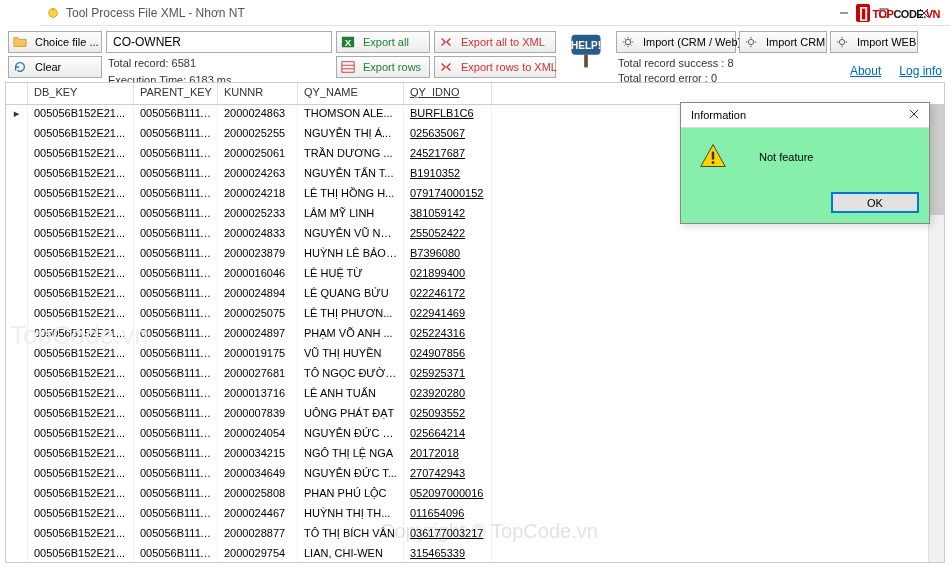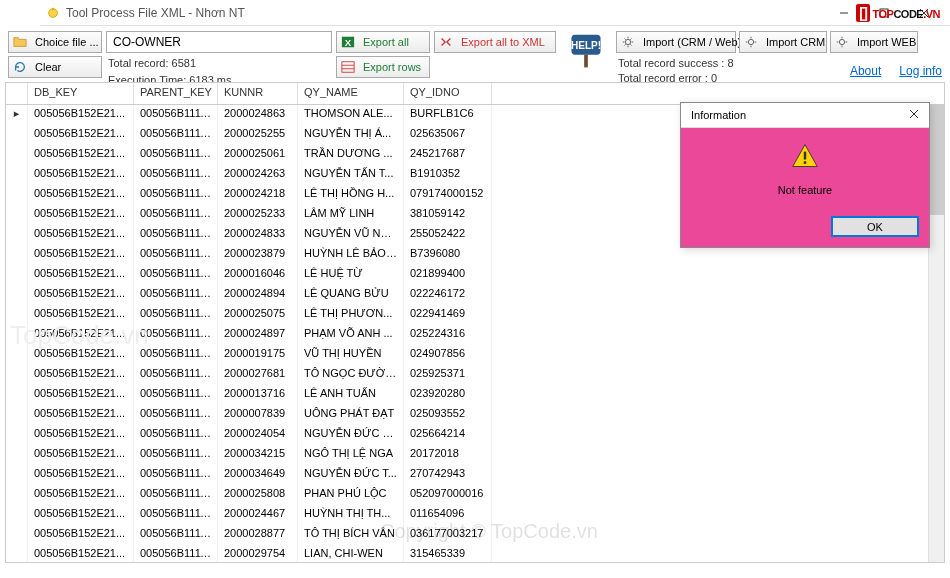--- a/index.html
+++ b/index.html
@@ -32,27 +32,27 @@
 .gridbody { overflow-y: auto; height: calc(100% - 22px); }
 .row { display: flex; height: 20px; }
 .row .cell { border-right: 1px solid #f0f0f0; padding: 2px 6px; font-size: 11px; overflow: hidden; white-space: nowrap; text-overflow: ellipsis; }
 .row.sel .cell:first-of-type { background:#fff;}
 .row .cell:first-of-type.dbkey.selected { border:1px dotted #333; }
 .c0 { width: 22px; text-align:center;}
 .c1 { width: 106px; }
 .c2 { width: 84px; }
 .c3 { width: 80px; }
 .c4 { width: 106px; }
-.c5 { width: 88px; }
+.c5 { width: 88px; text-decoration: underline; }
 
 .pointer { color:#333; }
 
-.dialog { position: absolute; top: 102px; left: 680px; width: 250px; background: #ec4899; border: 1px solid #888; box-shadow: 2px 2px 8px rgba(0,0,0,0.15); z-index: 10; }
+.dialog { position: absolute; top: 102px; left: 680px; width: 250px; background: #86efac; border: 1px solid #888; box-shadow: 2px 2px 8px rgba(0,0,0,0.15); z-index: 10; }
 .dlg-title { background:#fff; padding: 6px 10px; display:flex; justify-content:space-between; align-items:center; border-bottom:1px solid #ddd;}
-.dlg-body { padding: 14px 18px; display:flex; align-items:center; gap:12px;flex-direction:column; }
+.dlg-body { padding: 14px 18px; display:flex; align-items:center; gap:32px; }
 .dlg-foot { padding: 6px 10px 10px; display:flex; justify-content:flex-end;}
 .dlg-ok { width:88px; height:21px; border:2px solid #0078d7; background:#e1e1e1; cursor:pointer; font-size:11px;}
 .warn-icon{width:28px;height:28px;}
 
 .watermark1 { position:absolute; top:320px; left:10px; color:#eee; font-size:26px; z-index:0; pointer-events:none;}
 .watermark2 { position:absolute; top:520px; left:380px; color:rgba(0,0,0,0.12); font-size:20px; z-index:5; pointer-events:none; font-weight:500;}
 
 .help-icon{width:44px;height:40px;}
 .scrolltrack{position:absolute;right:0;top:22px;bottom:0;width:16px;background:#f0f0f0;border-left:1px solid #e0e0e0;}
 .scrollthumb{position:absolute;top:0;left:0;right:0;height:110px;background:#cdcdcd;}
@@ -140,20 +140,28 @@
   </div>
   <div class="col" style="width:122px">
     <div class="btn">
       <span class="ic">
           <svg viewBox="0 0 16 16">
             <path d="M3 4l4 4-4 4M13 4l-4 4 4 4" fill="none" stroke="#c33" stroke-width="1.5"></path>
           </svg>
         </span>
       <span style="color:#c33">Export all to XML</span>
     </div>
+    <div class="btn">
+      <span class="ic">
+          <svg viewBox="0 0 16 16">
+            <path d="M3 4l4 4-4 4M13 4l-4 4 4 4" fill="none" stroke="#c33" stroke-width="1.5"></path>
+          </svg>
+        </span>
+      <span style="color:#c33">Export rows to XML</span>
+    </div>
   </div>
   <div style="margin:0 4px">
     <svg class="help-icon" viewBox="0 0 44 44">
         <rect x="6" y="4" width="32" height="22" rx="4" fill="#2a5b8e"></rect>
         <text x="22" y="20" text-anchor="middle" fill="#fff" font-size="11" font-weight="bold">HELP!</text>
         <rect x="20" y="26" width="4" height="14" fill="#6b4a2a"></rect>
       </svg>
   </div>
   <div class="col" style="flex:1">
     <div style="display:flex;gap:3px">

